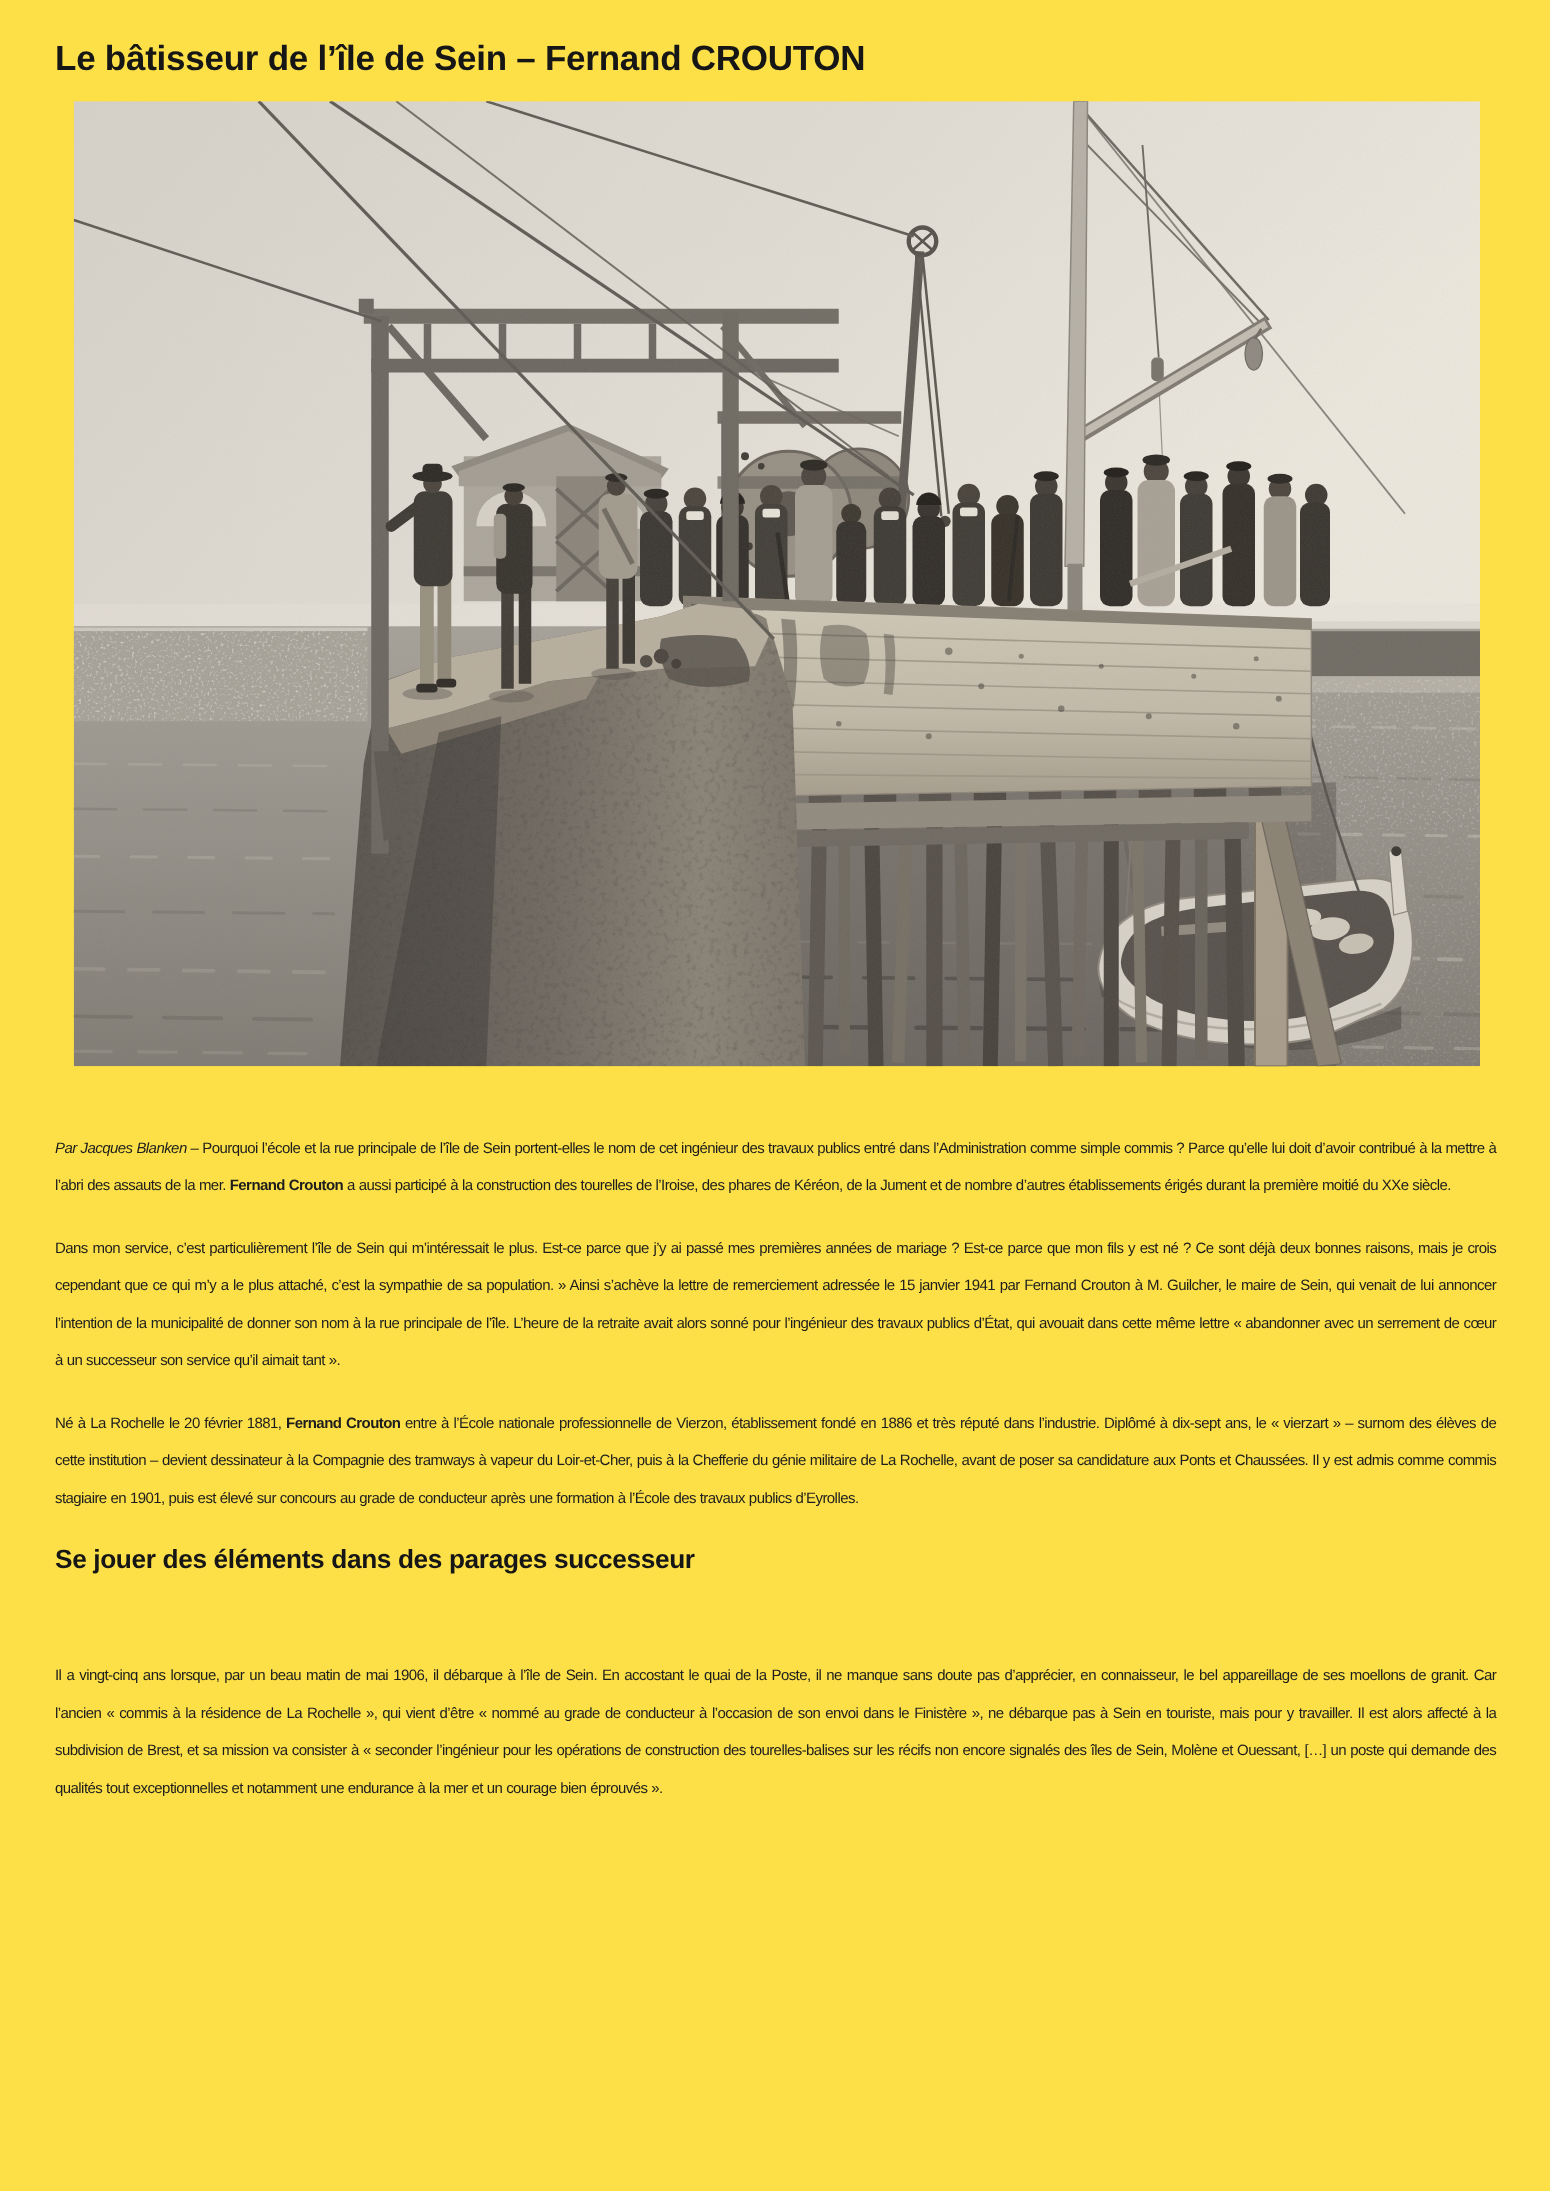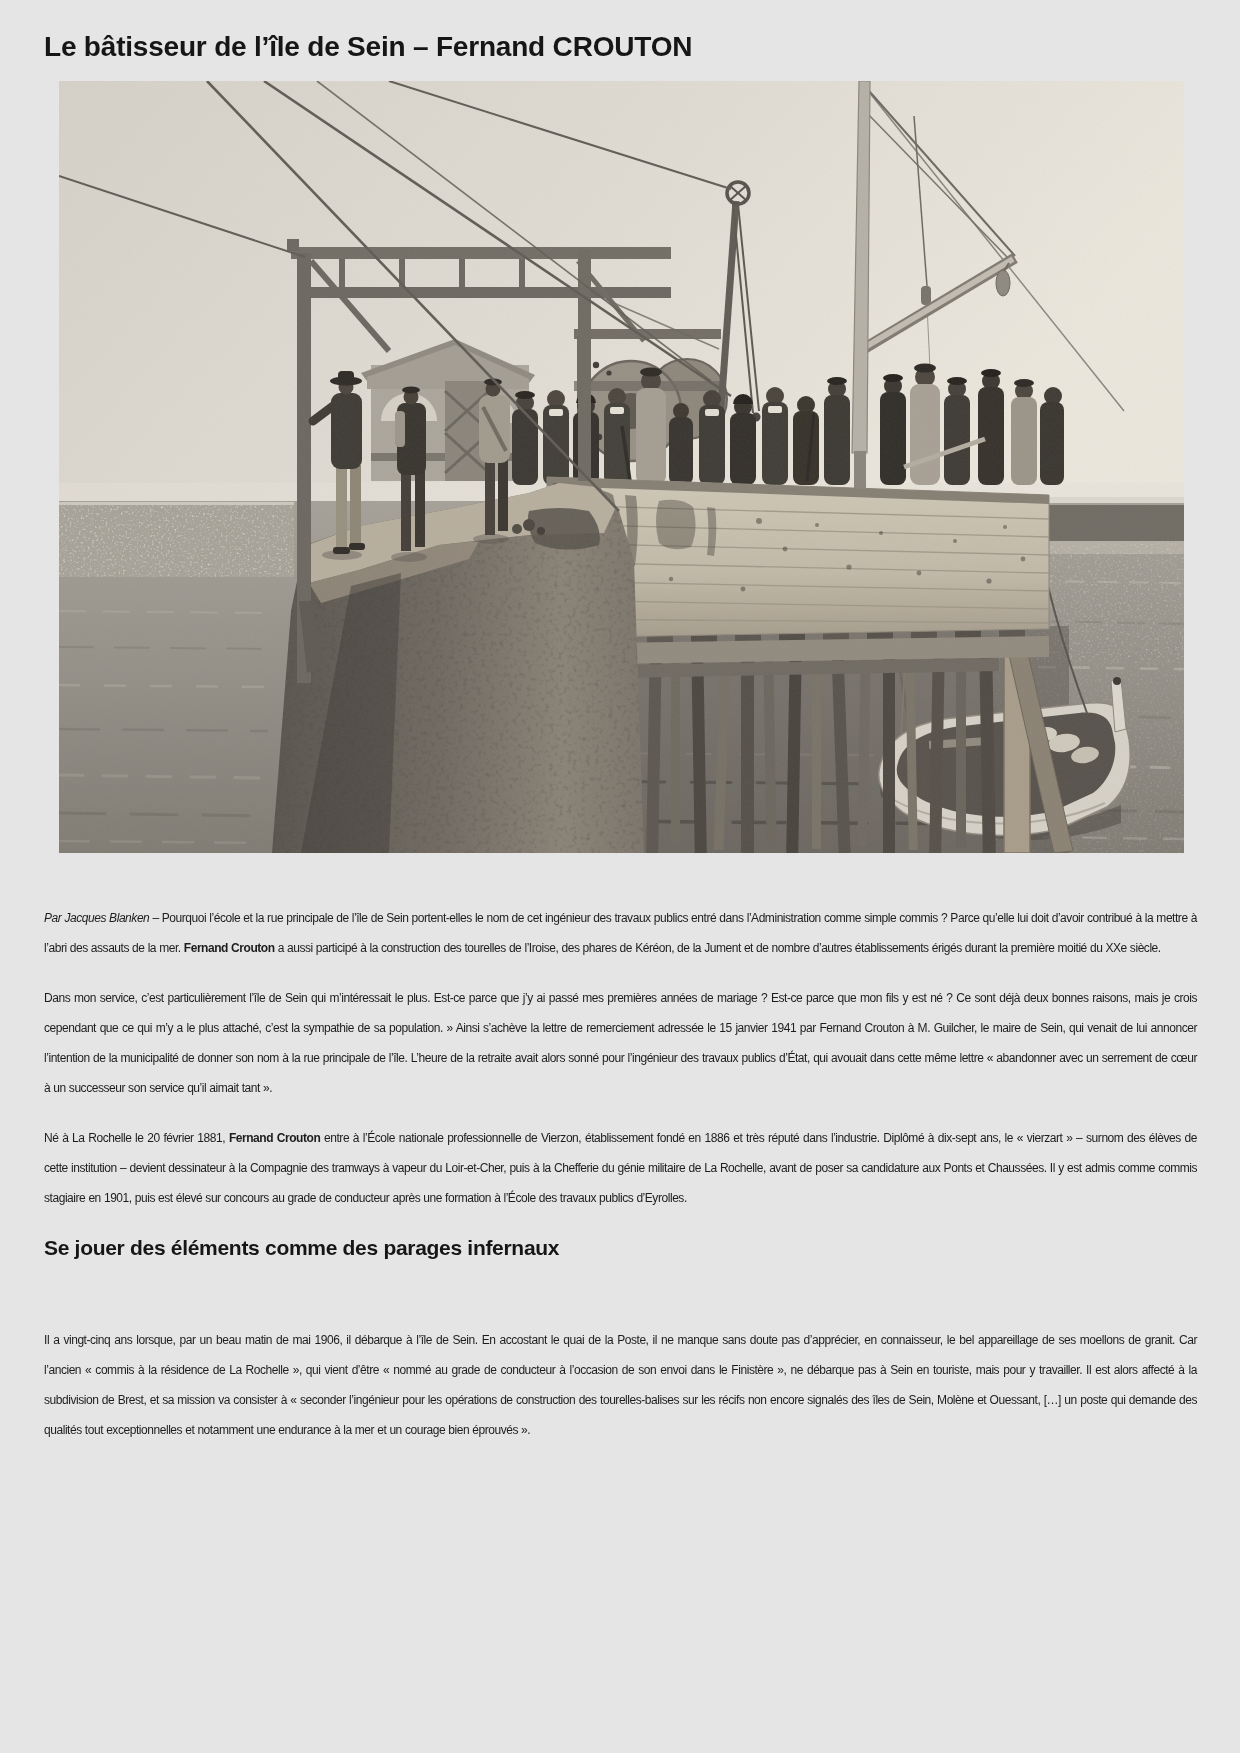--- a/index.html
+++ b/index.html
@@ -1,17 +1,17 @@
 <!DOCTYPE html>
 <html><head>
 <meta charset="utf-8">
 <style>
   html,body{margin:0;padding:0;background:#ffffff;}
   body{width:1240px;font-family:"Liberation Sans",sans-serif;color:#1d1d1d;}
-  .page{position:relative;width:1240px;height:1753px;background:#e5e5e5;overflow:hidden;}
+  .page{position:relative;width:1240px;height:1753px;background:#fde047;overflow:hidden;}
   h1.article-title{
     position:absolute;left:44px;top:30px;margin:0;
     font-size:28px;line-height:34px;font-weight:bold;letter-spacing:-0.2px;color:#161616;
   }
   figure.photo{position:absolute;left:59px;top:81px;width:1125px;height:772px;margin:0;}
   figure.photo svg{display:block;width:1125px;height:772px;}
   main.textcol{position:absolute;left:44px;top:903px;width:1153px;}
   main.textcol p{
     margin:0 0 20px 0;font-size:12px;line-height:30px;text-align:justify;
     letter-spacing:-0.45px;word-spacing:0.2px;color:#1d1d1d;
@@ -399,17 +399,17 @@
       </g>
 
       <rect x="0" y="0" width="1125" height="772" filter="url(#grain)" opacity="0.5" fill="#888888"></rect>
     </svg>
   </figure>
 
   <main class="textcol">
     <p><i>Par Jacques Blanken</i><span> – Pourquoi l’école et la rue principale de l’île de Sein portent-elles le nom de cet ingénieur des travaux publics entré dans l’Administration comme simple commis ? Parce qu’elle lui doit d’avoir contribué à la mettre à l’abri des assauts de la mer.</span><b> Fernand Crouton</b><span> a aussi participé à la construction des tourelles de l’Iroise, des phares de Kéréon, de la Jument et de nombre d’autres établissements érigés durant la première moitié du XXe siècle.</span></p>
     <p><span>Dans mon service, c’est particulièrement l’île de Sein qui m’intéressait le plus. Est-ce parce que j’y ai passé mes premières années de mariage ? Est-ce parce que mon fils y est né ? Ce sont déjà deux bonnes raisons, mais je crois cependant que ce qui m’y a le plus attaché, c’est la sympathie de sa population. » Ainsi s’achève la lettre de remerciement adressée le 15 janvier 1941 par Fernand Crouton à M. Guilcher, le maire de Sein, qui venait de lui annoncer l’intention de la municipalité de donner son nom à la rue principale de l’île. L’heure de la retraite avait alors sonné pour l’ingénieur des travaux publics d’État, qui avouait dans cette même lettre « abandonner avec un serrement de cœur à un successeur son service qu’il aimait tant ».</span></p>
     <p><span>Né à La Rochelle le 20 février 1881, </span><b>Fernand Crouton</b><span> entre à l’École nationale professionnelle de Vierzon, établissement fondé en 1886 et très réputé dans l’industrie. Diplômé à dix-sept ans, le « vierzart » – surnom des élèves de cette institution – devient dessinateur à la Compagnie des tramways à vapeur du Loir-et-Cher, puis à la Chefferie du génie militaire de La Rochelle, avant de poser sa candidature aux Ponts et Chaussées. Il y est admis comme commis stagiaire en 1901, puis est élevé sur concours au grade de conducteur après une formation à l’École des travaux publics d’Eyrolles.</span></p>
-    <h2>Se jouer des éléments comme des parages infernaux</h2>
+    <h2>Se jouer des éléments dans des parages successeur</h2>
     <p><span>Il a vingt-cinq ans lorsque, par un beau matin de mai 1906, il débarque à l’île de Sein. En accostant le quai de la Poste, il ne manque sans doute pas d’apprécier, en connaisseur, le bel appareillage de ses moellons de granit. Car l’ancien « commis à la résidence de La Rochelle », qui vient d’être « nommé au grade de conducteur à l’occasion de son envoi dans le Finistère », ne débarque pas à Sein en touriste, mais pour y travailler. Il est alors affecté à la subdivision de Brest, et sa mission va consister à « seconder l’ingénieur pour les opérations de construction des tourelles-balises sur les récifs non encore signalés des îles de Sein, Molène et Ouessant, […] un poste qui demande des qualités tout exceptionnelles et notamment une endurance à la mer et un courage bien éprouvés ».</span></p>
   </main>
 
 </div>
 
 </body></html>

